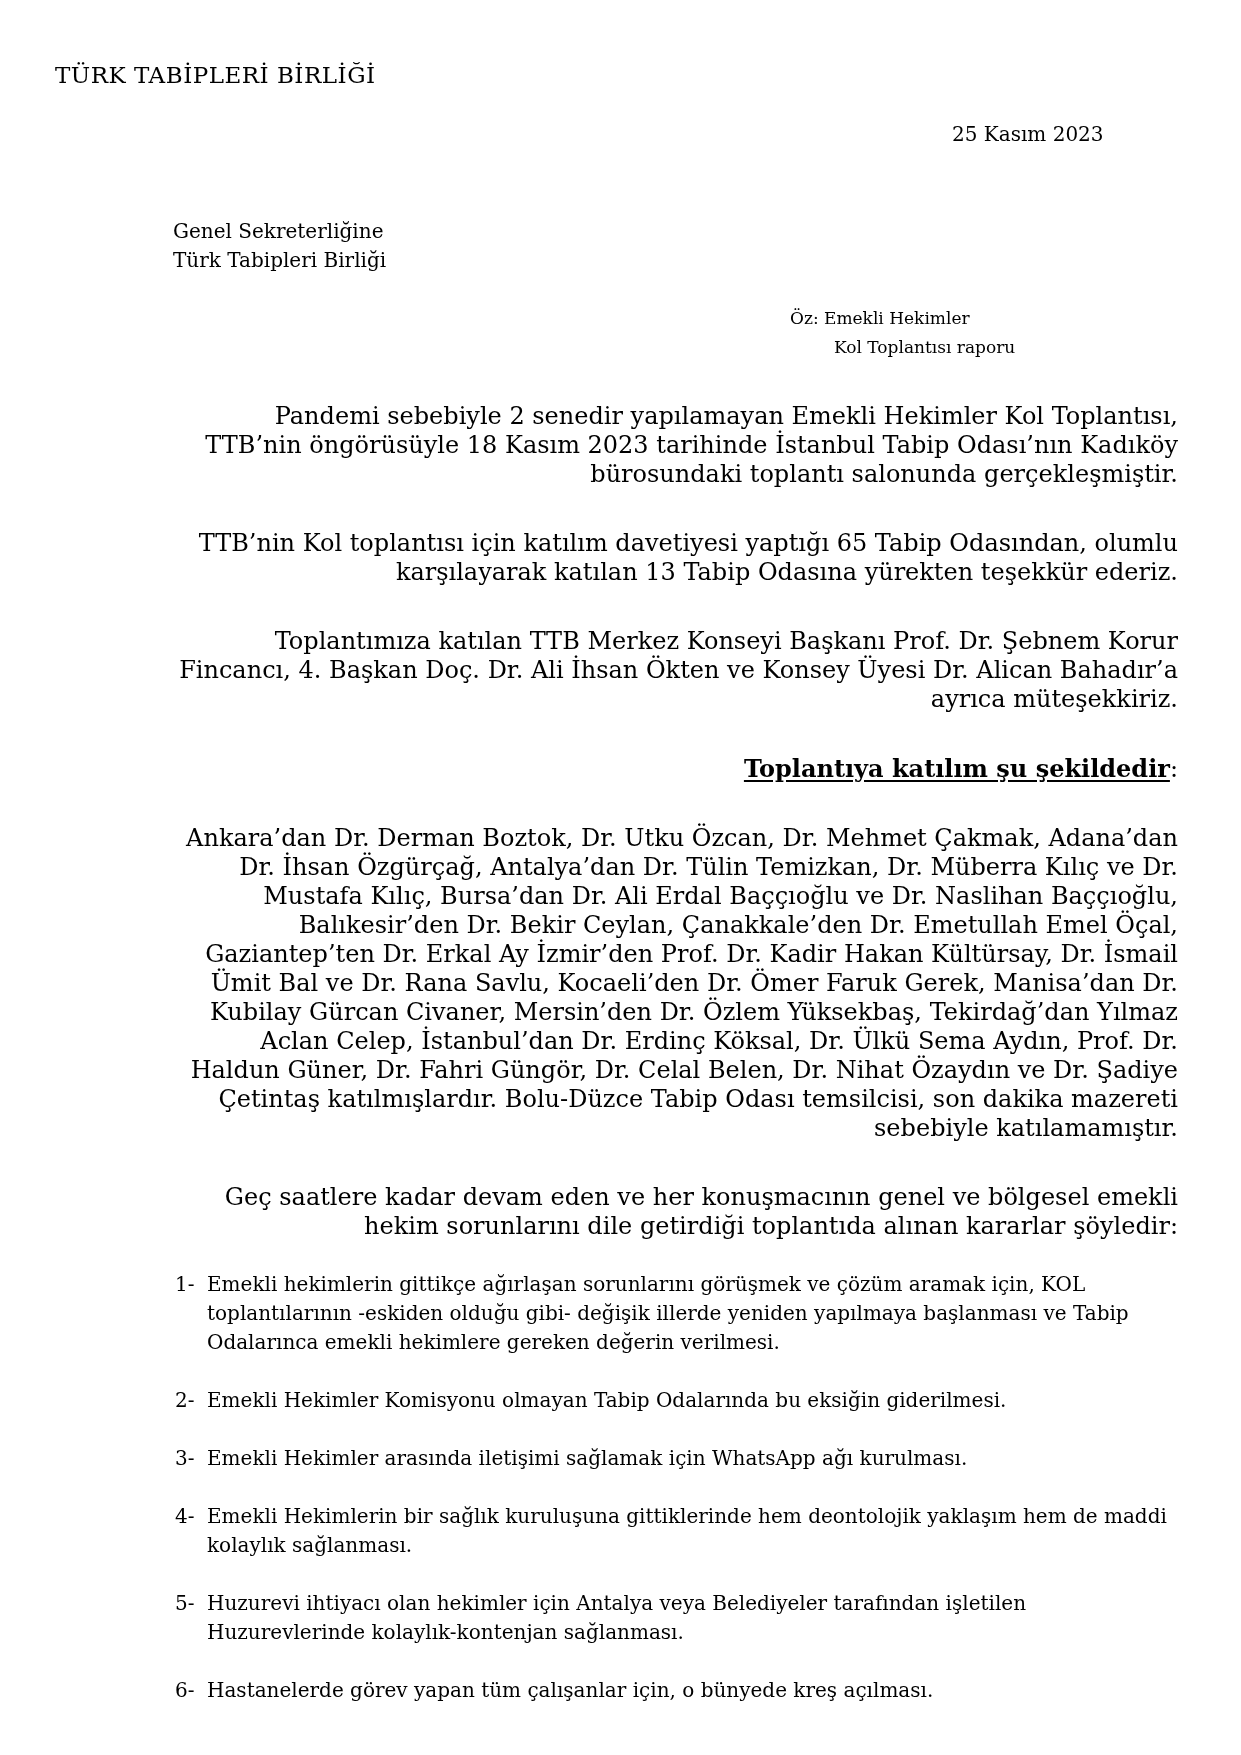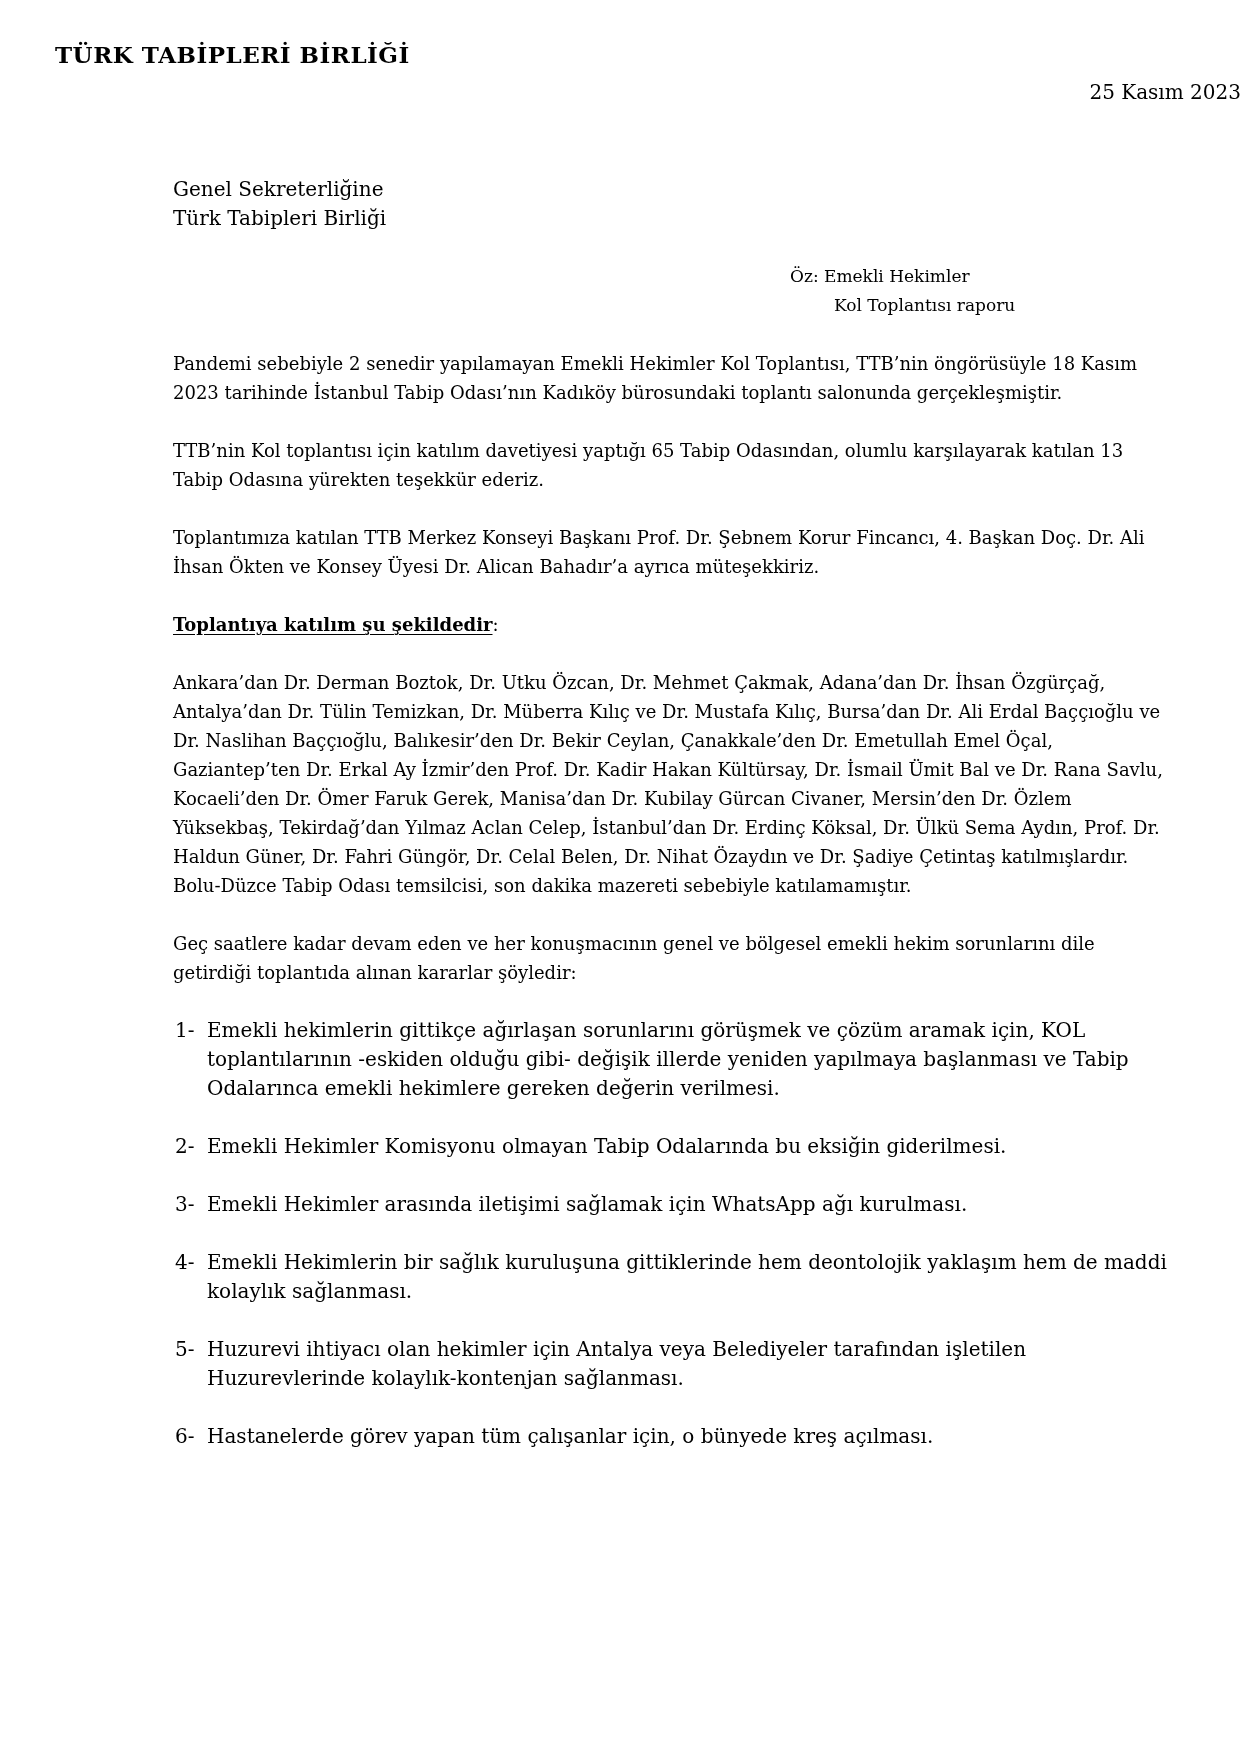--- a/index.html
+++ b/index.html
@@ -9,32 +9,33 @@
     color: #000;
   }
   .page {
     position: relative;
     width: 1241px;
     height: 1755px;
     margin: 0 auto;
     background: #ffffff;
     overflow: hidden;
   }
-  .letterhead { padding-top: 40px; padding-left: 55px; font-weight: bold; }
+  .letterhead { padding-top: 60px; padding-left: 55px; }
   .letterhead-line1 { font-size: 23px; line-height: 30px; letter-spacing: 0.5px; }
   .letterhead-line2 { font-size: 20px; line-height: 30px; padding-left: 14px; letter-spacing: 0.5px; }
-  .date-line { margin-top: 8px; margin-left: 952px; font-size: 20px; line-height: 29px; text-align: right; }
+  .date-line { margin-top: 30px; margin-left: 952px; font-size: 20px; line-height: 29px; }
   .recipient { margin-top: 68px; margin-left: 173px; font-size: 20px; line-height: 29px; }
   .subject { margin-top: 29px; margin-left: 790px; font-size: 17px; line-height: 29px; }
   .subject-line2 { padding-left: 44px; }
   .para {
-    margin: 29px 0 0 173px;
+    margin: 40px 0 0 173px;
     width: 1005px;
-    font-size: 18px;
+    font-size: 24px;
     line-height: 29px;
+    text-align: right;
   }
   .heading-underline { text-decoration: underline; text-underline-offset: 3px; font-weight: bold; }
   .b { font-weight: normal; }
   .decision {
     display: flex;
     margin: 29px 0 0 175px;
     width: 1010px;
     font-size: 20px;
     line-height: 29px;
   }

